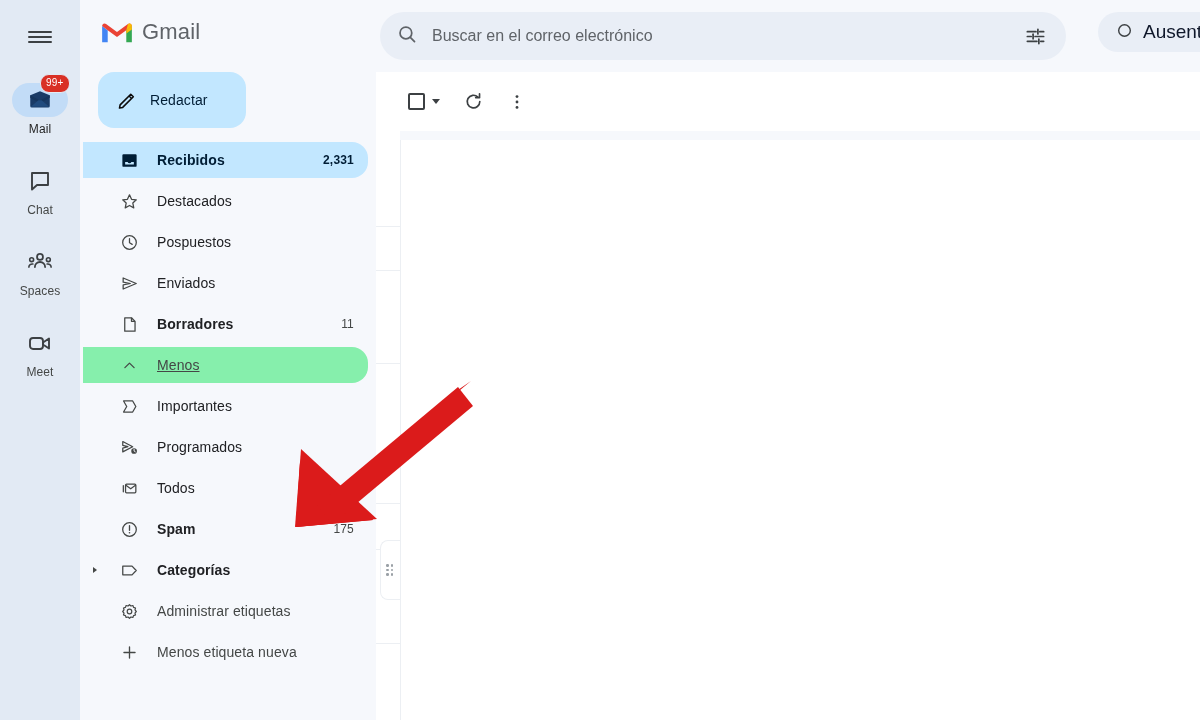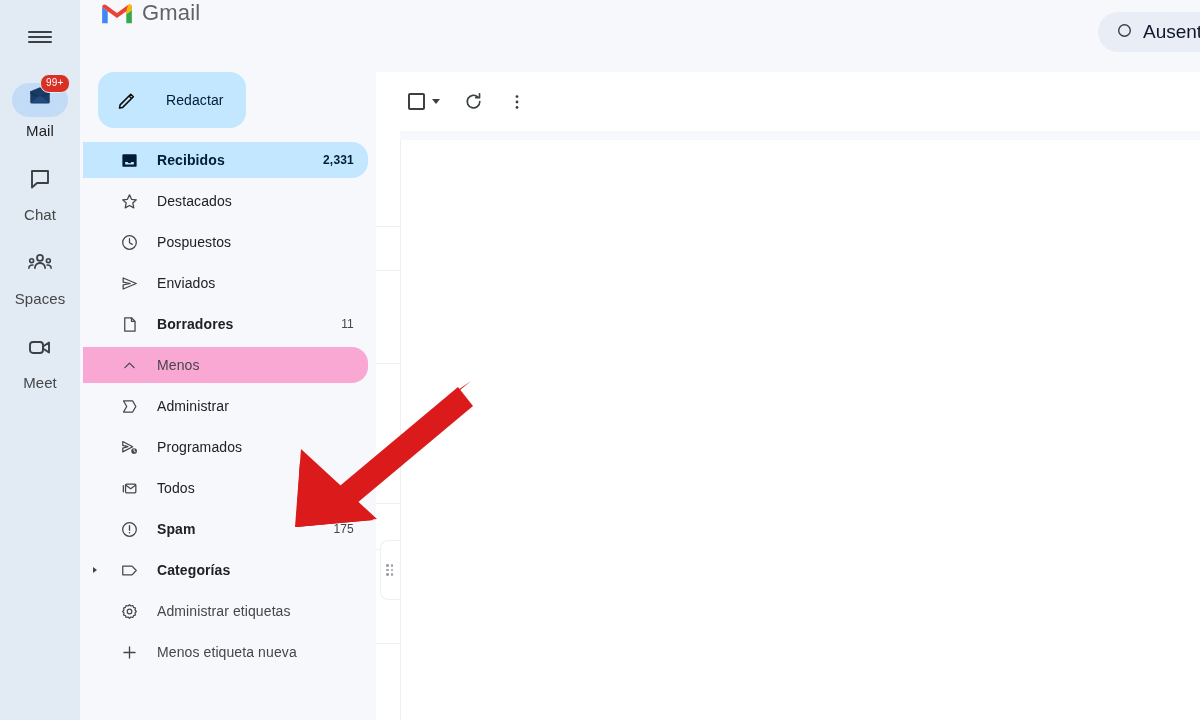--- a/index.html
+++ b/index.html
@@ -27,56 +27,56 @@
     display:block; width: 24px; height: 2px; background: #3c4043;
     margin: 3px 0; border-radius: 2px;
   }
   .rail-apps { margin-top: 22px; width: 100%; }
   .rail-item {
     width: 100%; display: flex; flex-direction: column;
     align-items: center; margin-bottom: 28px; cursor: pointer;
   }
   .rail-icon-wrap {
     position: relative; width: 56px; height: 34px;
-    display: flex; align-items: flex-start; justify-content: center;
+    display: flex; align-items: center; justify-content: center;
     border-radius: 18px;
   }
   .rail-item.active .rail-icon-wrap { background: #c2dcf7; }
   .rail-label {
-    font-size: 15px; color: #444746; margin-top: 5px; letter-spacing: .1px;
+    font-size: 12px; color: #444746; margin-top: 5px; letter-spacing: .1px;
   }
   .rail-item.active .rail-label { color: #1f1f1f; }
   .badge {
     position: absolute; top: -9px; left: 28px;
     background: #d93025; color: #fff;
     font-size: 10px; line-height: 1;
     padding: 3px 5px 3.5px 5px; border-radius: 9px;
     font-weight: 500; letter-spacing: .2px;
     border: 1.5px solid #e2eaf4;
   }
 
   
   .sidebar {
     position: absolute; left: 80px; top: 0;
     width: 296px; height: 720px;
     background: #f6f8fc;
     overflow: hidden;
   }
   .brand {
-    height: 64px; display: flex; align-items: flex-start;
+    height: 64px; display: flex; align-items: center;
     padding-left: 20px; gap: 8px;
   }
   .brand-text {
     font-size: 22px; color: #5f6368; letter-spacing: .2px;
   }
   .compose {
     margin: 8px 0 0 18px;
     width: 148px; height: 56px;
     background: #c2e7ff; border: none; border-radius: 16px;
-    display: flex; align-items: center; gap: 28px;
+    display: flex; align-items: center; gap: 12px;
     padding-left: 18px; cursor: pointer;
   }
   .compose-label {
     font-size: 14px; color: #001d35; font-weight: 500; letter-spacing: .1px;
   }
   .navlist { margin-top: 14px; }
   .navrow {
     position: relative;
     height: 32px; margin: 0 8px 5px 3px;
     border-radius: 0 16px 16px 0;
@@ -93,21 +93,21 @@
   .navrow .nav-count {
     font-size: 12px; color: #444746; padding-right: 14px;
     font-weight: 500; letter-spacing: .2px;
   }
   .navrow.selected {
     background: #c2e7ff; color: #001d35;
   }
   .navrow.selected .nav-label { font-weight: 700; }
   .navrow.selected .nav-count { color: #001d35; font-weight: 700; }
   .navrow.bold .nav-label { font-weight: 700; }
-  .navrow.toggle { background: #f9a8d4; color: #444746; }
+  .navrow.toggle { background: #86efac; color: #444746; text-decoration: underline; }
   .navrow.muted .nav-label { color: #444746; }
   .navrow .caret {
     position: absolute; left: 10px; top: 50%;
     transform: translateY(-50%);
     width: 0; height: 0;
     border-left: 4px solid #444746;
     border-top: 3.5px solid transparent;
     border-bottom: 3.5px solid transparent;
   }
   .navrow.indent-tall { height: 36px; }
@@ -368,21 +368,21 @@
         <span class="nav-label">Menos</span>
         <span class="nav-count"></span>
       </div>
 
       <div class="navrow indent-tall">
         <span class="nav-icon">
           <svg width="19" height="19" viewBox="0 0 24 24">
             <path d="M4.5 5 H16 L20 12 L16 19 H4.5 L8.5 12 Z" fill="none" stroke="#444746" stroke-width="1.6" stroke-linejoin="round"></path>
           </svg>
         </span>
-        <span class="nav-label">Administrar</span>
+        <span class="nav-label">Importantes</span>
         <span class="nav-count"></span>
       </div>
 
       <div class="navrow indent-tall">
         <span class="nav-icon">
           <svg width="19" height="19" viewBox="0 0 24 24">
             <path d="M3.5 4.5 L16 11 L3.5 17.5 L3.5 12.8 L10 11 L3.5 9.2 Z" fill="none" stroke="#444746" stroke-width="1.6" stroke-linejoin="round"></path>
             <circle cx="17.8" cy="16.4" r="3.6" fill="#444746"></circle>
             <path d="M17.8 14.3 V16.5 L19.3 17.4" fill="none" stroke="#f6f8fc" stroke-width="1.2" stroke-linecap="round"></path>
           </svg>
@@ -446,20 +446,39 @@
         </span>
         <span class="nav-label">Menos etiqueta nueva</span>
         <span class="nav-count"></span>
       </div>
 
     </div>
   </div>
 
   <div class="topbar">
 
+    <div class="searchbox">
+      <span>
+        <svg width="22" height="22" viewBox="0 0 24 24">
+          <circle cx="10.8" cy="10.8" r="6.4" fill="none" stroke="#5f6368" stroke-width="1.9"></circle>
+          <path d="M15.6 15.6 L20.2 20.2" stroke="#5f6368" stroke-width="1.9" stroke-linecap="round"></path>
+        </svg>
+      </span>
+      <input class="search-input" type="text" placeholder="Buscar en el correo electrónico" style="">
+      <span class="filter-btn">
+        <svg width="23" height="23" viewBox="0 0 24 24">
+          <path d="M3.5 7 H12.5 M16.5 7 H20.5" stroke="#3c4043" stroke-width="1.8" stroke-linecap="round"></path>
+          <path d="M3.5 12 H7.5 M11.5 12 H20.5" stroke="#3c4043" stroke-width="1.8" stroke-linecap="round"></path>
+          <path d="M3.5 17 H13.5 M17.5 17 H20.5" stroke="#3c4043" stroke-width="1.8" stroke-linecap="round"></path>
+          <path d="M14.5 4.6 V9.4" stroke="#3c4043" stroke-width="1.8" stroke-linecap="round"></path>
+          <path d="M9.5 9.6 V14.4" stroke="#3c4043" stroke-width="1.8" stroke-linecap="round"></path>
+          <path d="M15.5 14.6 V19.4" stroke="#3c4043" stroke-width="1.8" stroke-linecap="round"></path>
+        </svg>
+      </span>
+    </div>
 
     <div class="status-chip">
       <span>
         <svg width="17" height="17" viewBox="0 0 24 24">
           <circle cx="12" cy="12" r="8.2" fill="none" stroke="#3c4043" stroke-width="2"></circle>
         </svg>
       </span>
       <span class="status-label">Ausente</span>
     </div>
 

